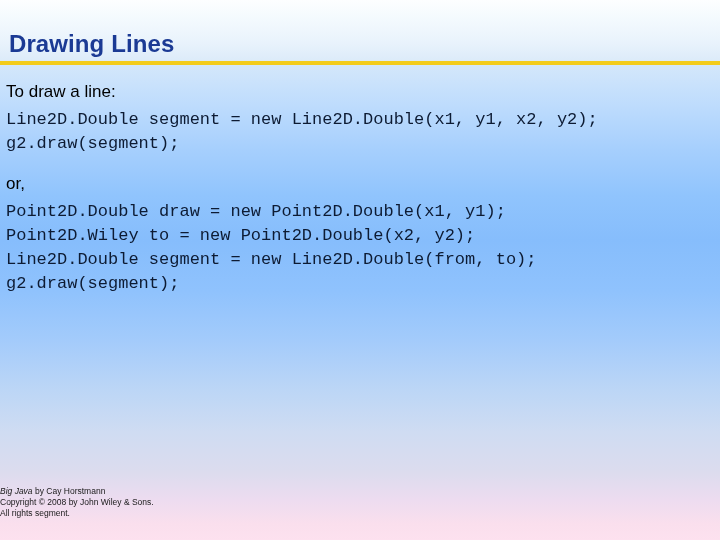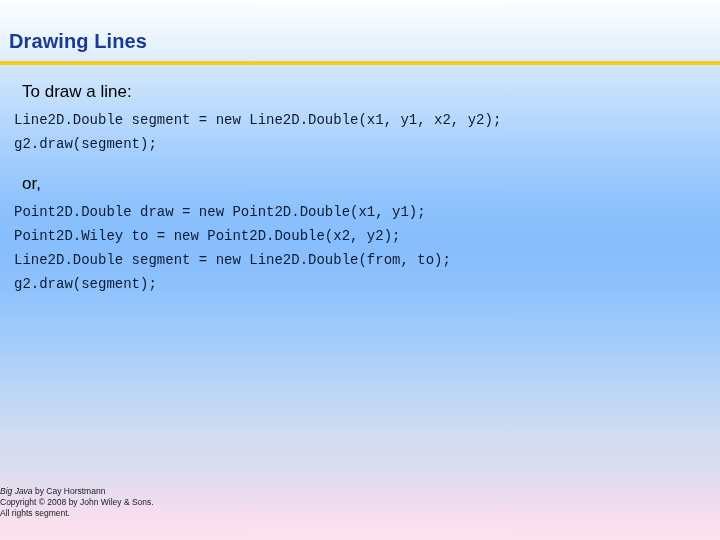--- a/index.html
+++ b/index.html
@@ -51,21 +51,21 @@
     top: 0;
     width: 720px;
     height: 66px;
   }
 
   #page-title {
     position: absolute;
     left: 9px;
     top: 30px;
     font-family: "Liberation Sans", sans-serif;
-    font-size: 20px;
+    font-size: 24px;
     font-weight: bold;
     color: #1b3a94;
     letter-spacing: 0.1px;
     white-space: nowrap;
   }
 
   #title-rule {
     position: absolute;
     left: 0;
     top: 61px;
@@ -77,44 +77,43 @@
   
   #content {
     position: absolute;
     left: 0;
     top: 66px;
     width: 720px;
   }
 
   .lead {
     margin: 0;
-    padding: 0 0 0 22px;
+    padding: 0 0 0 6px;
     font-family: "Liberation Sans", sans-serif;
     font-size: 17px;
     font-weight: normal;
     color: #000000;
     white-space: nowrap;
   }
 
   .lead.first  { padding-top: 16px; }
   .lead.orline { padding-top: 18px; }
 
   .code-block {
     margin: 0;
     padding: 6px 0 0 6px;
   }
 
   .code-line {
     font-family: "Liberation Mono", monospace;
-    font-size: 14px;
+    font-size: 17px;
     line-height: 24px;
     color: #0d1b33;
     white-space: pre;
     letter-spacing: 0px;
-    margin-left: 8px;
   }
 
   
   #footer {
     position: absolute;
     left: 0;
     top: 486px;
     width: 720px;
     font-family: "Liberation Sans", sans-serif;
     font-size: 8.5px;

